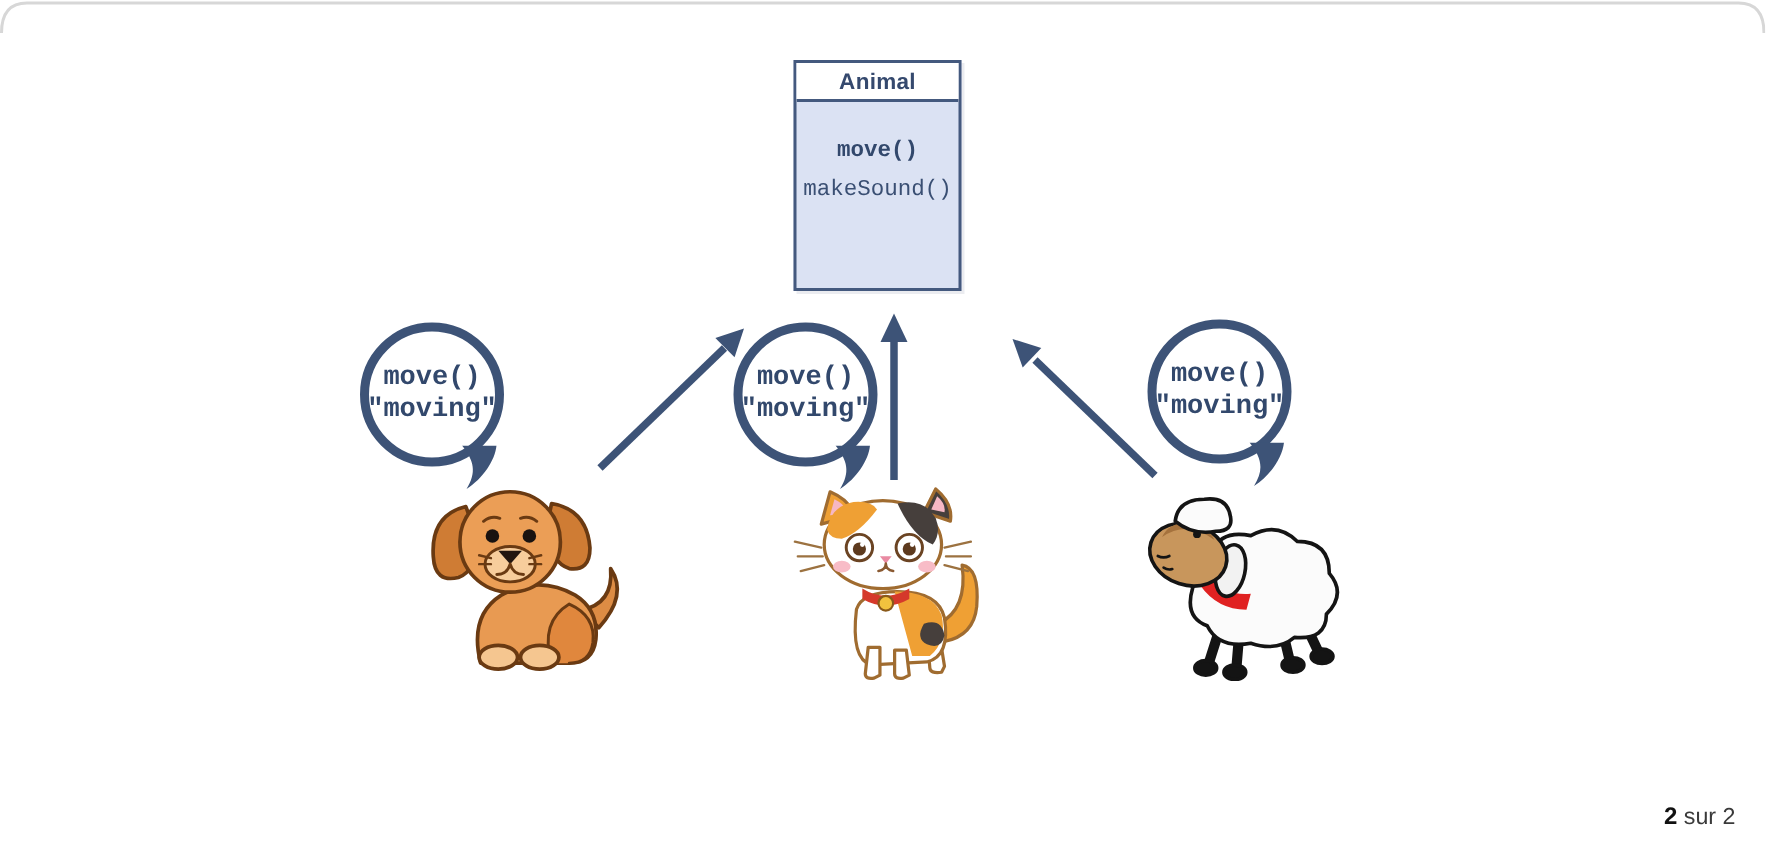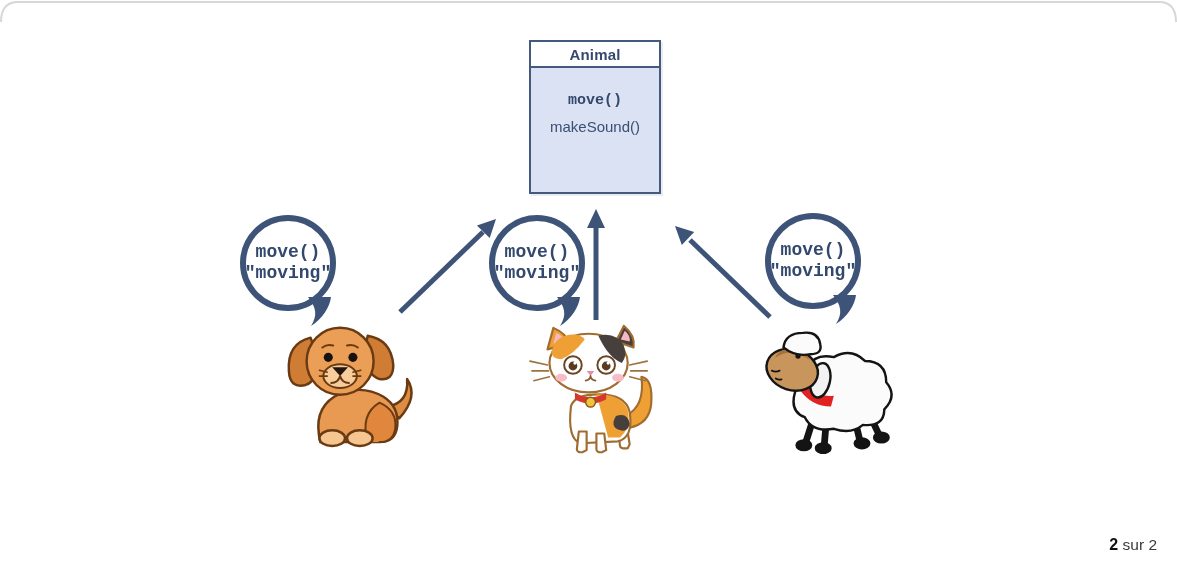--- a/index.html
+++ b/index.html
@@ -3,32 +3,32 @@
 <meta charset="utf-8">
 <style>
   html,body{margin:0;padding:0;background:#ffffff;}
   .stage{
     position:relative;width:1177px;height:563px;background:#ffffff;overflow:hidden;
     font-family:"Liberation Sans",sans-serif;
   }
   .overlay{position:absolute;left:0;top:0;pointer-events:none;}
   
   .class-box{
-    position:absolute;left:529px;top:40px;width:132px;height:154px;
+    position:absolute;left:529px;top:40px;width:112px;height:154px;
     border:2px solid #44597e;background:#dbe2f3;box-sizing:border-box;
     box-shadow:2px 2px 0 rgba(90,100,130,0.12);
   }
   .class-box .hdr{
     height:24px;background:#ffffff;border-bottom:2px solid #44597e;
     display:flex;align-items:center;justify-content:center;
     font-weight:bold;font-size:15px;color:#35496e;letter-spacing:0.2px;
   }
   .class-box .body{padding-top:24px;text-align:center;}
   .m1{font-family:"Liberation Mono",monospace;font-weight:bold;font-size:15px;color:#32486c;margin-bottom:9px;}
-  .m2{font-family:Liberation Sans, sans-serif;font-size:15px;color:#3a4f73;}
+  .m2{font-family:Liberation Mono, monospace;font-size:15px;color:#3a4f73;}
   
   .bubble{
     position:absolute;width:96px;height:96px;border-radius:50%;
     border:6px solid #3d5377;background:#ffffff;box-sizing:border-box;
     display:flex;flex-direction:column;align-items:center;justify-content:center;
     z-index:3;
   }
   .bubble .l1,.bubble .l2{
     font-family:"Liberation Mono",monospace;font-weight:bold;color:#32486c;
     font-size:18px;line-height:21px;white-space:nowrap;

